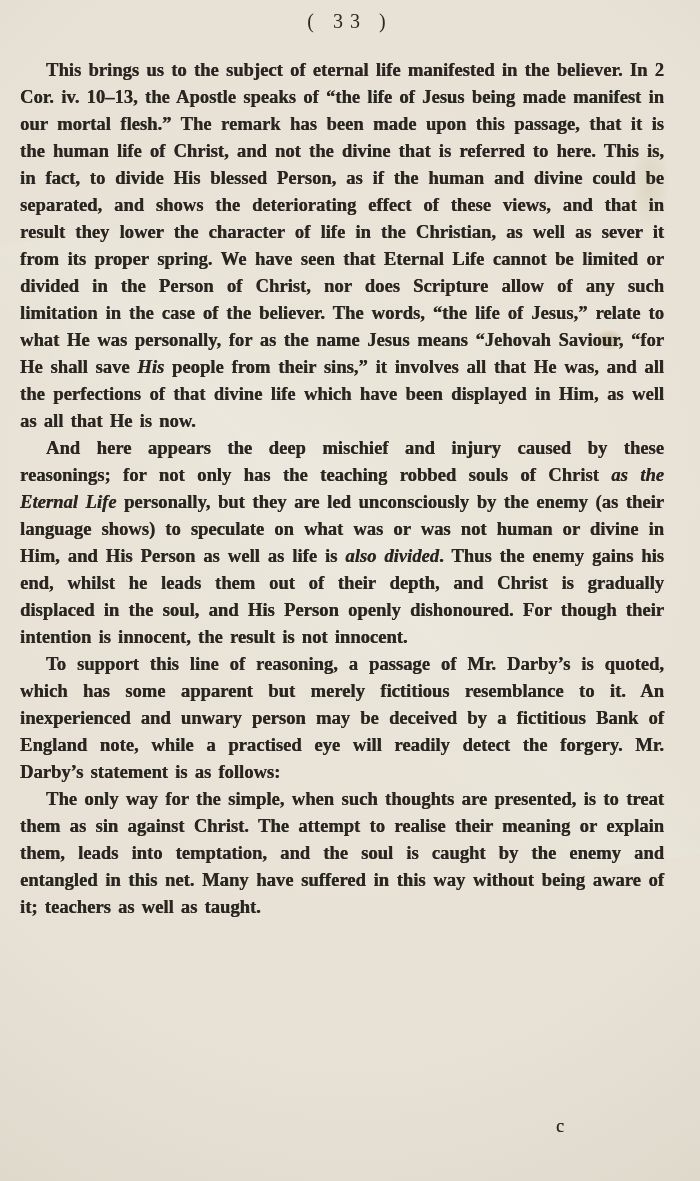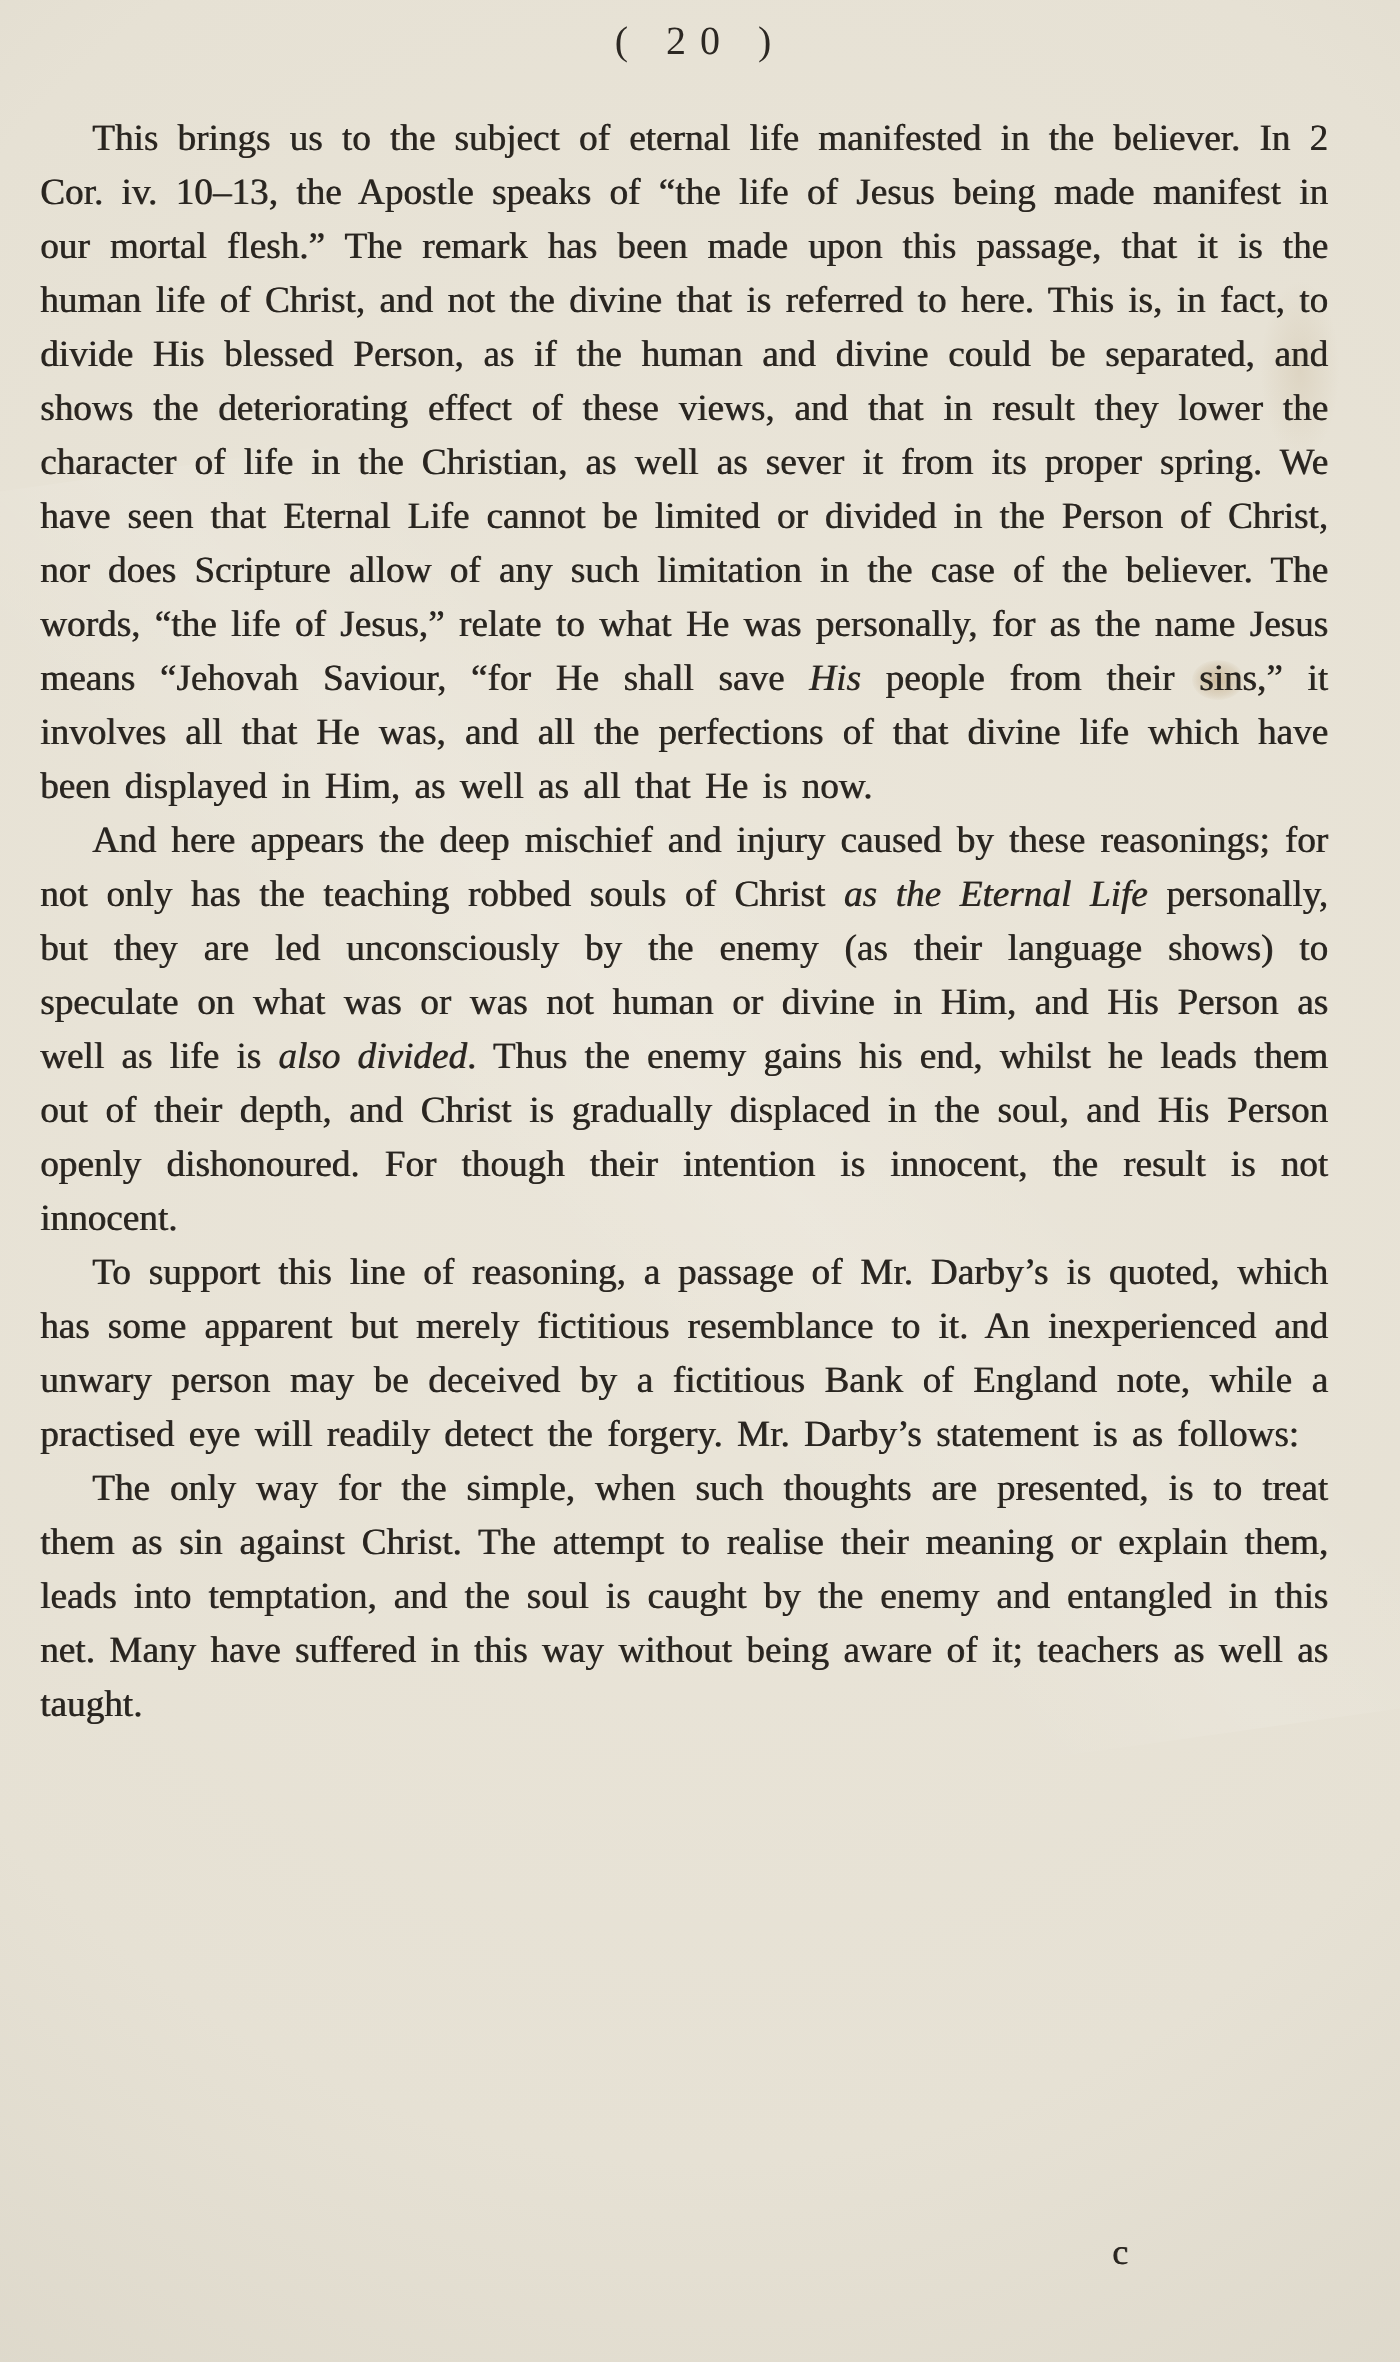--- a/index.html
+++ b/index.html
@@ -58,41 +58,42 @@
     width: 644px;
     font-size: 18.6px;
     line-height: 27px;
     text-align: justify;
     word-spacing: 2.5px;
     text-shadow: 0.35px 0 0 rgba(41,37,32,0.85);
   }
   .text-block p {
     margin: 0;
     text-indent: 26px;
+    font-weight: bold;
   }
   .italic {
     font-style: italic;
   }
   .signature {
     position: absolute;
     top: 1116px;
     left: 556px;
     font-size: 18px;
     text-shadow: 0.35px 0 0 rgba(41,37,32,0.85);
   }
 </style>
 </head>
 <body>
 
 <div class="page">
   <div class="stain-2"></div>
   <div class="stain-1"></div>
   <div class="sheen"></div>
 
-  <div class="folio">(  20  )</div>
+  <div class="folio">(  33  )</div>
 
   <div class="text-block">
       <p><span>This brings us to the subject of eternal life manifested in the believer.  In 2 Cor. iv. 10–13, the Apostle speaks of “the life of Jesus being made manifest in our mortal flesh.” The remark has been made upon this passage, that it is the human life of Christ, and not the divine that is referred to here. This is, in fact, to divide His blessed Person, as if the human and divine could be separated, and shows the deteriorating effect of these views, and that in result they lower the character of life in the Christian, as well as sever it from its proper spring.  We have seen that Eternal Life cannot be limited or divided in the Person of Christ, nor does Scripture allow of any such limitation in the case of the believer.  The words, “the life of Jesus,” relate to what He was personally, for as the name Jesus means “Jehovah Saviour, “for He shall save </span><span class="italic">His</span><span> people from their sins,” it involves all that He was, and all the perfections of that divine life which have been displayed in Him, as well as all that He is now.</span></p>
       <p><span>And here appears the deep mischief and injury caused by these reasonings; for not only has the teaching robbed souls of Christ </span><span class="italic">as the Eternal Life</span><span> personally, but they are led unconsciously by the enemy (as their language shows) to speculate on what was or was not human or divine in Him, and His Person as well as life is </span><span class="italic">also divided</span><span>.  Thus the enemy gains his end, whilst he leads them out of their depth, and Christ is gradually displaced in the soul, and His Person openly dishonoured.  For though their intention is innocent, the result is not innocent.</span></p>
       <p><span>To support this line of reasoning, a passage of Mr. Darby’s is quoted, which has some apparent but merely fictitious resemblance to it.  An inexperienced and unwary person may be deceived by a fictitious Bank of England note, while a practised eye will readily detect the forgery.  Mr. Darby’s statement is as follows:</span></p>
       <p><span>The only way for the simple, when such thoughts are presented, is to treat them as sin against Christ.  The attempt to realise their meaning or explain them, leads into temptation, and the soul is caught by the enemy and entangled in this net.  Many have suffered in this way without being aware of it; teachers as well as taught.</span></p>
     </div>
 
   <div class="signature">c</div>
 </div>

